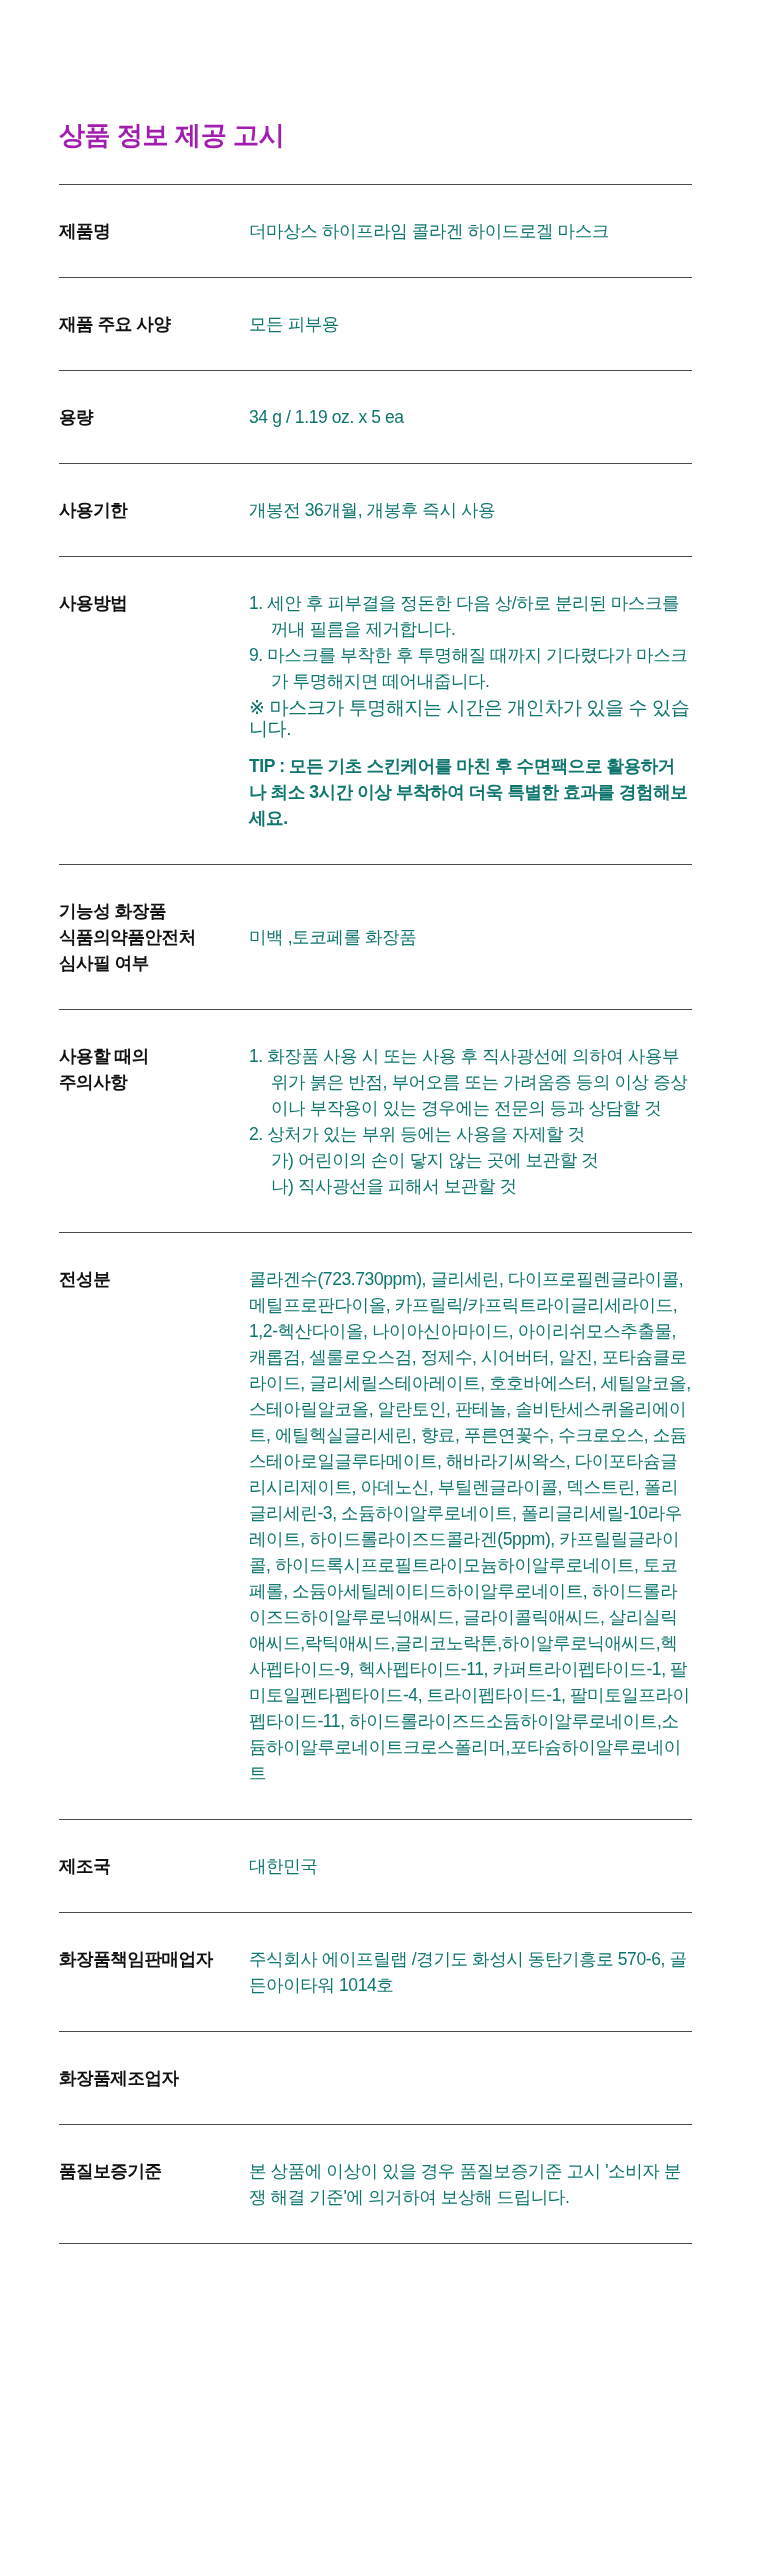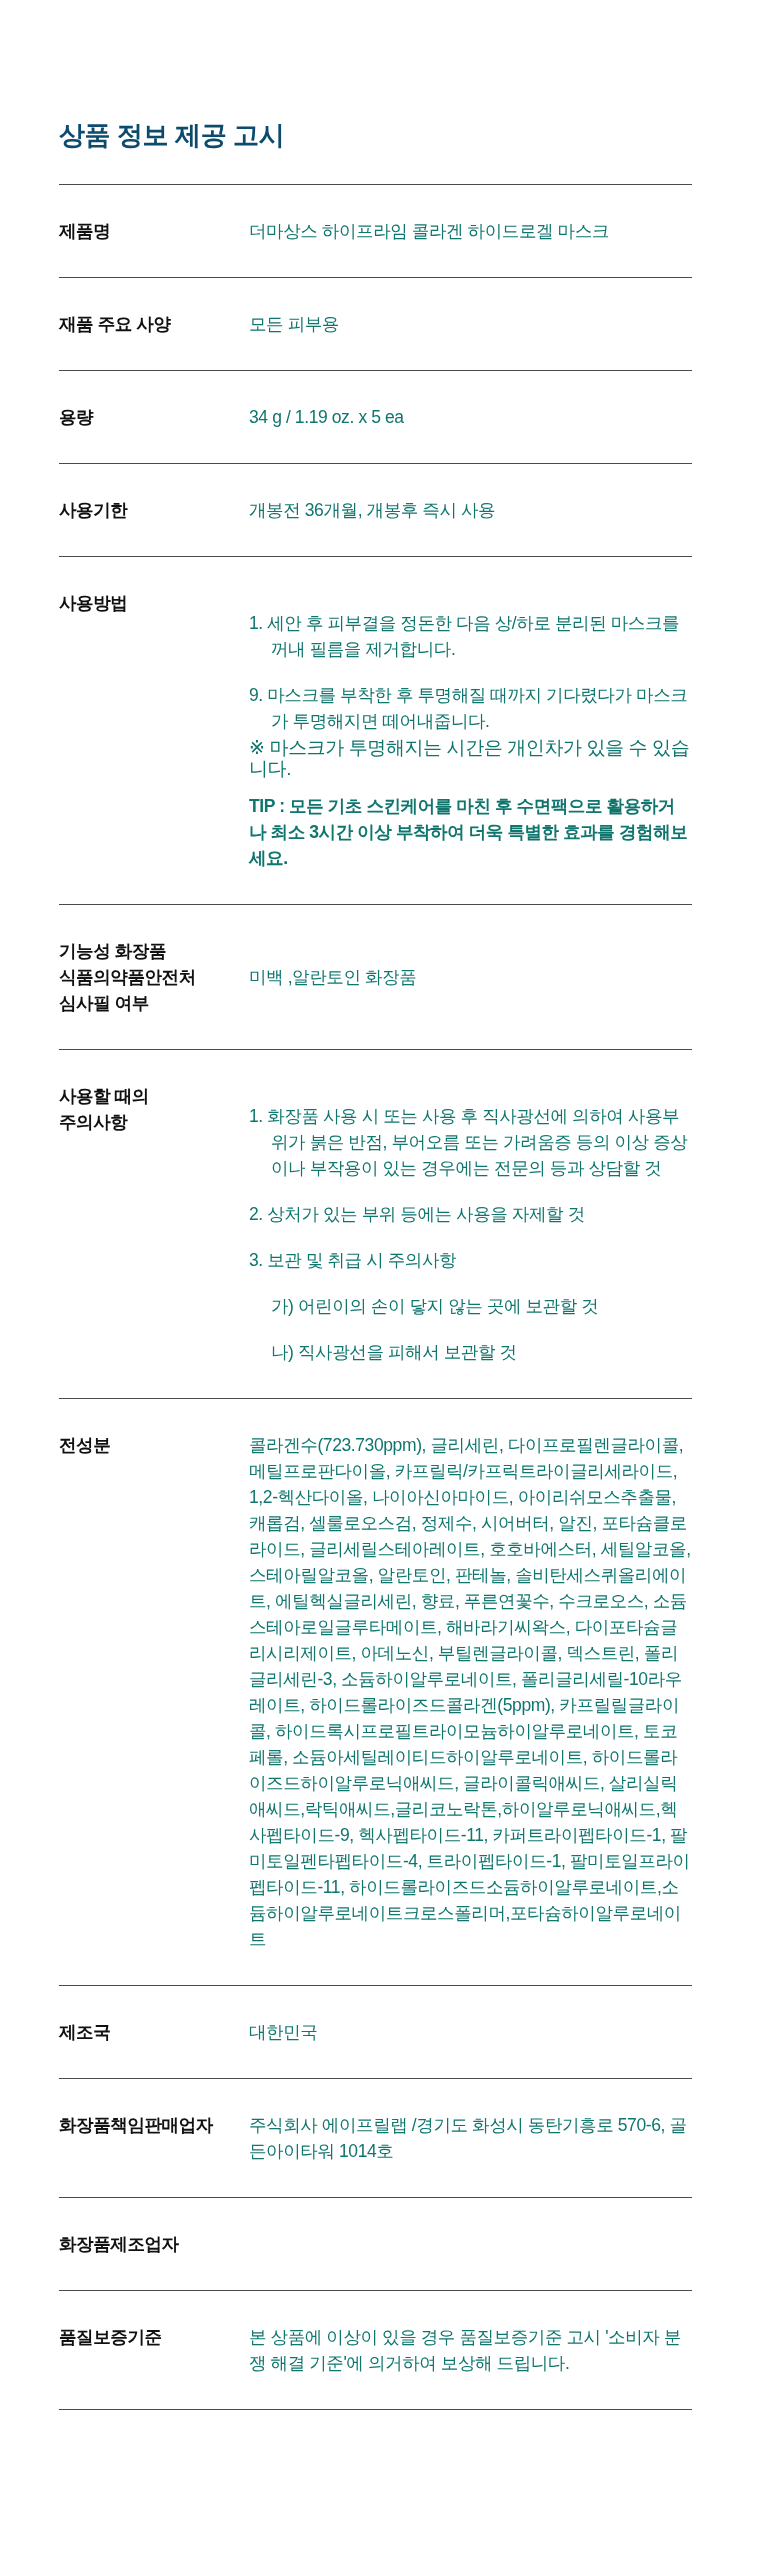--- a/index.html
+++ b/index.html
@@ -17,21 +17,21 @@
   }
   .container {
     margin-left: 59px;
     width: 633px;
   }
   .page-title {
     margin: 119px 0 33px 0;
     font-size: 26px;
     line-height: 32px;
     font-weight: 800;
-    color: #0c4a6e;
+    color: #a21caf;
   }
   .info-table {
     border-bottom: 0.8px solid #4a4a4a;
   }
   .row {
     display: flex;
     border-top: 0.8px solid #4a4a4a;
     padding: 33px 0;
     justify-content: space-between;
   }
@@ -50,21 +50,20 @@
     align-self: center;
     font-size: 17.5px;
     line-height: 26px;
     font-weight: 400;
     color: #0f766e;
   }
   .break-all { word-break: break-all; }
   .step {
     padding-left: 22px;
     text-indent: -22px;
-    margin-top: 20px;
   }
   .substep {
     margin-left: 22px;
   }
   .usage-note {
     font-size: 19px;
     line-height: 21px;
     margin-top: 3px;
   }
   .usage-tip {
@@ -108,30 +107,29 @@
         <div class="step">9. 마스크를 부착한 후 투명해질 때까지 기다렸다가 마스크가 투명해지면 떼어내줍니다.</div>
         <div class="usage-note">※ 마스크가 투명해지는 시간은 개인차가 있을 수 있습니다.</div>
         <div class="usage-tip">TIP : 모든 기초 스킨케어를 마친 후 수면팩으로 활용하거나 최소 3시간 이상 부착하여 더욱 특별한 효과를 경험해보세요.</div>
       </div>
     </div>
 
     <div class="row">
       <div class="row-label">기능성 화장품
 식품의약품안전처
 심사필 여부</div>
-      <div class="row-value">미백 ,알란토인 화장품</div>
+      <div class="row-value">미백 ,토코페롤 화장품</div>
     </div>
 
     <div class="row">
       <div class="row-label">사용할 때의
 주의사항</div>
       <div class="row-value">
         <div class="step">1. 화장품 사용 시 또는 사용 후 직사광선에 의하여 사용부위가 붉은 반점, 부어오름 또는 가려움증 등의 이상 증상이나 부작용이 있는 경우에는 전문의 등과 상담할 것</div>
         <div class="step">2. 상처가 있는 부위 등에는 사용을 자제할 것</div>
-        <div class="step">3. 보관 및 취급 시 주의사항</div>
         <div class="step substep">가) 어린이의 손이 닿지 않는 곳에 보관할 것</div>
         <div class="step substep">나) 직사광선을 피해서 보관할 것</div>
       </div>
     </div>
 
     <div class="row">
       <div class="row-label">전성분</div>
       <div class="row-value break-all">콜라겐수(723.730ppm), 글리세린, 다이프로필렌글라이콜,메틸프로판다이올, 카프릴릭/카프릭트라이글리세라이드, 1,2-헥산다이올, 나이아신아마이드, 아이리쉬모스추출물, 캐롭검, 셀룰로오스검, 정제수, 시어버터, 알진, 포타슘클로라이드, 글리세릴스테아레이트, 호호바에스터, 세틸알코올, 스테아릴알코올, 알란토인, 판테놀, 솔비탄세스퀴올리에이트, 에틸헥실글리세린, 향료, 푸른연꽃수, 수크로오스, 소듐스테아로일글루타메이트, 해바라기씨왁스, 다이포타슘글리시리제이트, 아데노신, 부틸렌글라이콜, 덱스트린, 폴리글리세린-3, 소듐하이알루로네이트, 폴리글리세릴-10라우레이트, 하이드롤라이즈드콜라겐(5ppm), 카프릴릴글라이콜, 하이드록시프로필트라이모늄하이알루로네이트, 토코페롤, 소듐아세틸레이티드하이알루로네이트, 하이드롤라이즈드하이알루로닉애씨드, 글라이콜릭애씨드, 살리실릭애씨드,락틱애씨드,글리코노락톤,하이알루로닉애씨드,헥사펩타이드-9, 헥사펩타이드-11, 카퍼트라이펩타이드-1, 팔미토일펜타펩타이드-4, 트라이펩타이드-1, 팔미토일프라이펩타이드-11, 하이드롤라이즈드소듐하이알루로네이트,소듐하이알루로네이트크로스폴리머,포타슘하이알루로네이트</div>
     </div>
 

